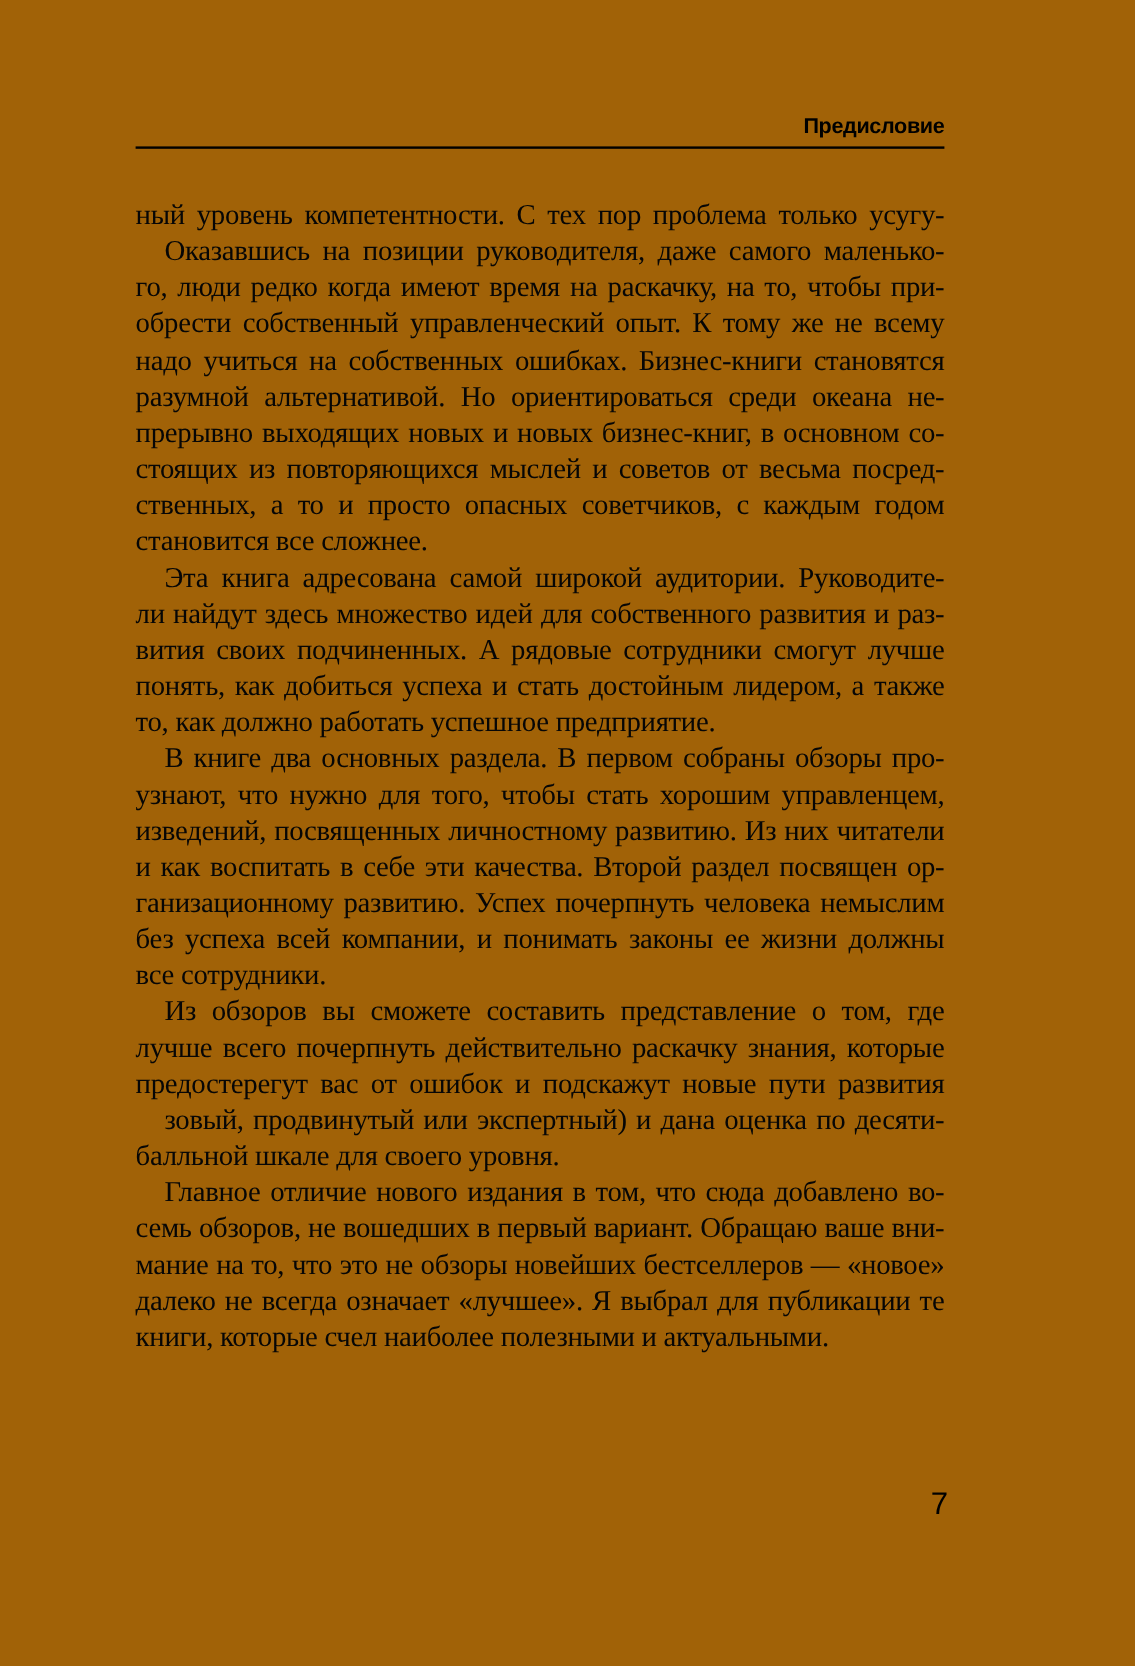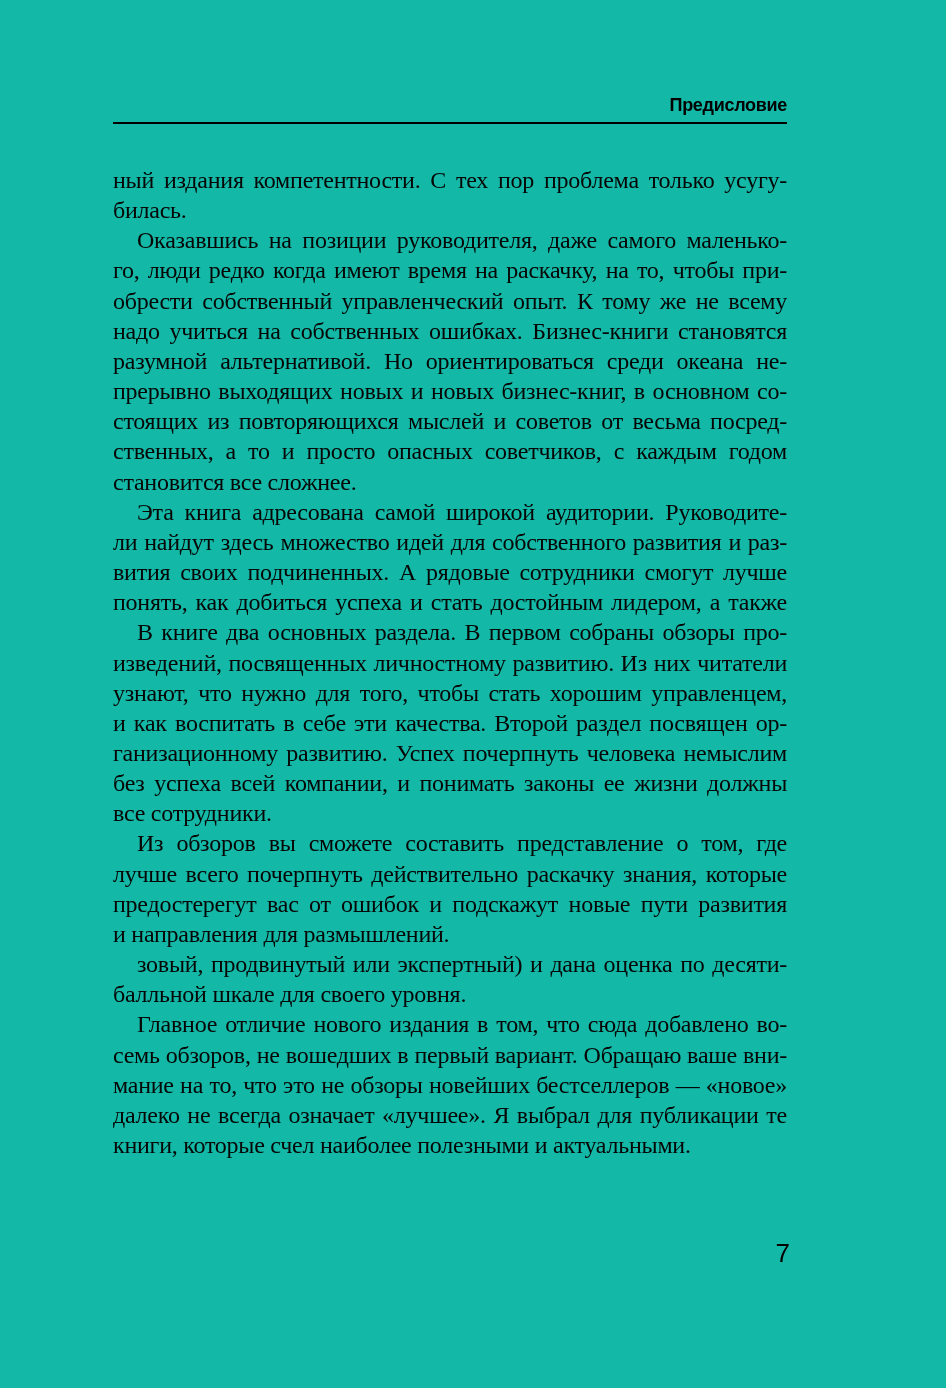--- a/index.html
+++ b/index.html
@@ -4,21 +4,21 @@
 <style>
   html, body {
     margin: 0;
     padding: 0;
     background: #ffffff;
   }
   .page {
     position: relative;
     width: 946px;
     height: 1388px;
-    background: #14b8a6;
+    background: #a16207;
     overflow: hidden;
   }
   .running-header {
     position: absolute;
     top: 96px;
     right: 159px;
     font-family: "Liberation Sans", sans-serif;
     font-weight: 700;
     font-size: 18px;
     line-height: 1;
@@ -67,54 +67,53 @@
   }
 </style>
 </head>
 <body>
 
 <div class="page">
   <div class="running-header">Предисловие</div>
   <div class="header-rule"></div>
   <div class="body-text">
       <div class="para">
-        <div class="line">ный издания компетентности. С тех пор проблема только усугу-</div>
-        <div class="line line-last">билась.</div>
+        <div class="line">ный уровень компетентности. С тех пор проблема только усугу-</div>
       </div>
       <div class="para indent">
         <div class="line">Оказавшись на позиции руководителя, даже самого маленько-</div>
         <div class="line">го, люди редко когда имеют время на раскачку, на то, чтобы при-</div>
         <div class="line">обрести собственный управленческий опыт. К тому же не всему</div>
         <div class="line">надо учиться на собственных ошибках. Бизнес-книги становятся</div>
         <div class="line">разумной альтернативой. Но ориентироваться среди океана не-</div>
         <div class="line">прерывно выходящих новых и новых бизнес-книг, в основном со-</div>
         <div class="line">стоящих из повторяющихся мыслей и советов от весьма посред-</div>
         <div class="line">ственных, а то и просто опасных советчиков, с каждым годом</div>
         <div class="line line-last">становится все сложнее.</div>
       </div>
       <div class="para indent">
         <div class="line">Эта книга адресована самой широкой аудитории. Руководите-</div>
         <div class="line">ли найдут здесь множество идей для собственного развития и раз-</div>
         <div class="line">вития своих подчиненных. А рядовые сотрудники смогут лучше</div>
         <div class="line">понять, как добиться успеха и стать достойным лидером, а также</div>
+        <div class="line line-last">то, как должно работать успешное предприятие.</div>
       </div>
       <div class="para indent">
         <div class="line">В книге два основных раздела. В первом собраны обзоры про-</div>
+        <div class="line">узнают, что нужно для того, чтобы стать хорошим управленцем,</div>
         <div class="line">изведений, посвященных личностному развитию. Из них читатели</div>
-        <div class="line">узнают, что нужно для того, чтобы стать хорошим управленцем,</div>
         <div class="line">и как воспитать в себе эти качества. Второй раздел посвящен ор-</div>
         <div class="line">ганизационному развитию. Успех почерпнуть человека немыслим</div>
         <div class="line">без успеха всей компании, и понимать законы ее жизни должны</div>
         <div class="line line-last">все сотрудники.</div>
       </div>
       <div class="para indent">
         <div class="line">Из обзоров вы сможете составить представление о том, где</div>
         <div class="line">лучше всего почерпнуть действительно раскачку знания, которые</div>
         <div class="line">предостерегут вас от ошибок и подскажут новые пути развития</div>
-        <div class="line line-last">и направления для размышлений.</div>
       </div>
       <div class="para indent">
         <div class="line">зовый, продвинутый или экспертный) и дана оценка по десяти-</div>
         <div class="line line-last">балльной шкале для своего уровня.</div>
       </div>
       <div class="para indent">
         <div class="line">Главное отличие нового издания в том, что сюда добавлено во-</div>
         <div class="line">семь обзоров, не вошедших в первый вариант. Обращаю ваше вни-</div>
         <div class="line">мание на то, что это не обзоры новейших бестселлеров — «новое»</div>
         <div class="line">далеко не всегда означает «лучшее». Я выбрал для публикации те</div>

